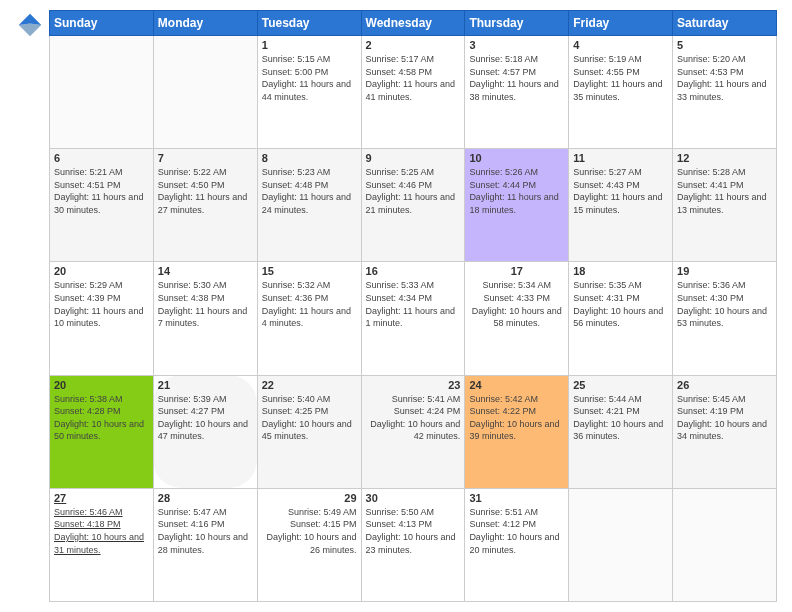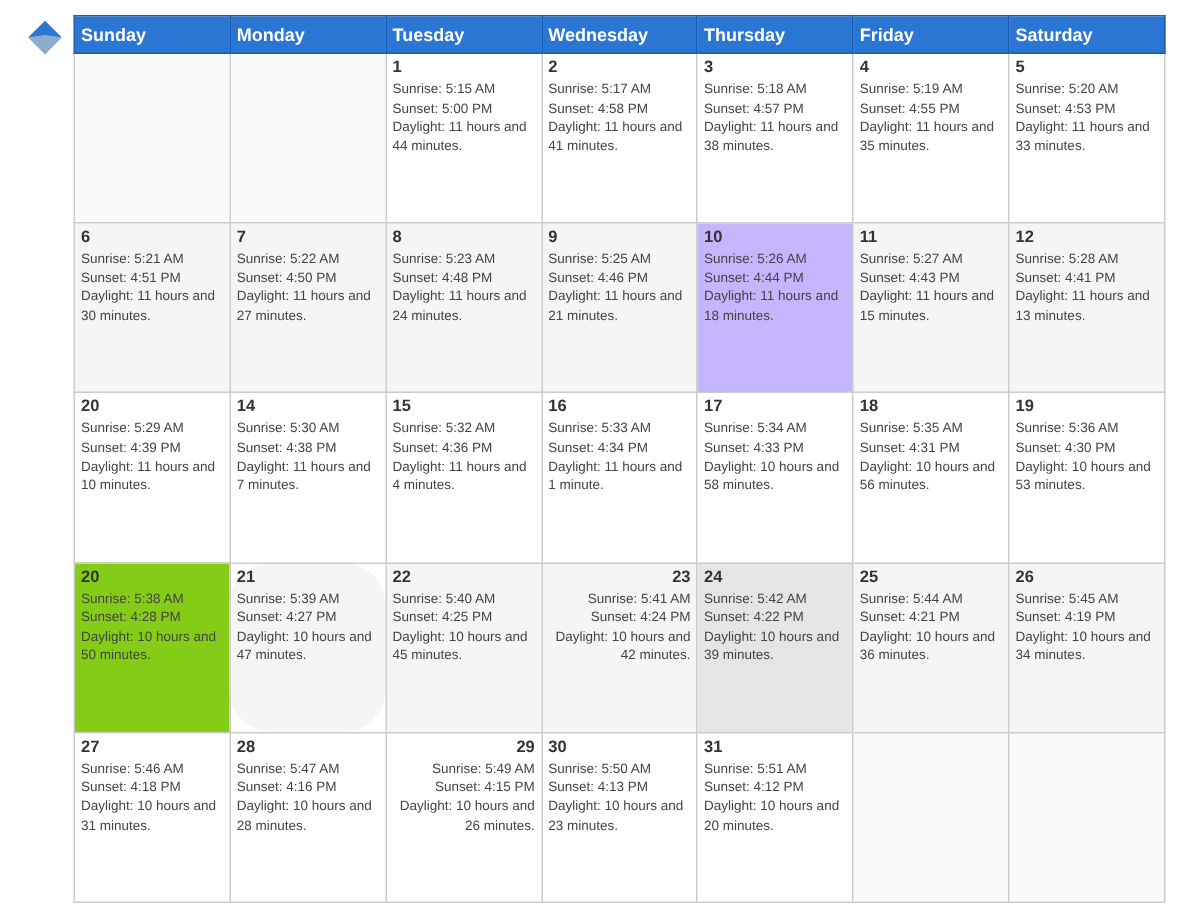--- a/index.html
+++ b/index.html
@@ -206,21 +206,21 @@
             <div class="day-info">Sunrise: 5:30 AM<br>Sunset: 4:38 PM<br>Daylight: 11 hours and 7 minutes.</div>
           </td>
           <td style="background: rgb(255, 255, 255);">
             <span class="day-num">15</span>
             <div class="day-info">Sunrise: 5:32 AM<br>Sunset: 4:36 PM<br>Daylight: 11 hours and 4 minutes.</div>
           </td>
           <td style="background: rgb(255, 255, 255);">
             <span class="day-num">16</span>
             <div class="day-info">Sunrise: 5:33 AM<br>Sunset: 4:34 PM<br>Daylight: 11 hours and 1 minute.</div>
           </td>
-          <td style="background: rgb(255, 255, 255);">
+          <td style="background: rgb(255, 255, 255); text-align: center;">
             <span class="day-num">17</span>
             <div class="day-info">Sunrise: 5:34 AM<br>Sunset: 4:33 PM<br>Daylight: 10 hours and 58 minutes.</div>
           </td>
           <td style="background: rgb(255, 255, 255);">
             <span class="day-num">18</span>
             <div class="day-info">Sunrise: 5:35 AM<br>Sunset: 4:31 PM<br>Daylight: 10 hours and 56 minutes.</div>
           </td>
           <td style="background: rgb(255, 255, 255); margin-top: 41px;">
             <span class="day-num">19</span>
             <div class="day-info">Sunrise: 5:36 AM<br>Sunset: 4:30 PM<br>Daylight: 10 hours and 53 minutes.</div>
@@ -236,35 +236,35 @@
             <div class="day-info">Sunrise: 5:39 AM<br>Sunset: 4:27 PM<br>Daylight: 10 hours and 47 minutes.</div>
           </td>
           <td style="background: rgb(245, 245, 245);">
             <span class="day-num">22</span>
             <div class="day-info">Sunrise: 5:40 AM<br>Sunset: 4:25 PM<br>Daylight: 10 hours and 45 minutes.</div>
           </td>
           <td style="background: rgb(245, 245, 245); text-align: right;">
             <span class="day-num">23</span>
             <div class="day-info">Sunrise: 5:41 AM<br>Sunset: 4:24 PM<br>Daylight: 10 hours and 42 minutes.</div>
           </td>
-          <td style="background: #e5e5e5; margin-left: 13px;">
+          <td style="background: #fdba74; margin-left: 13px;">
             <span class="day-num">24</span>
             <div class="day-info">Sunrise: 5:42 AM<br>Sunset: 4:22 PM<br>Daylight: 10 hours and 39 minutes.</div>
           </td>
           <td style="background: rgb(245, 245, 245);">
             <span class="day-num">25</span>
             <div class="day-info">Sunrise: 5:44 AM<br>Sunset: 4:21 PM<br>Daylight: 10 hours and 36 minutes.</div>
           </td>
           <td style="background: rgb(245, 245, 245);">
             <span class="day-num">26</span>
             <div class="day-info">Sunrise: 5:45 AM<br>Sunset: 4:19 PM<br>Daylight: 10 hours and 34 minutes.</div>
           </td>
         </tr>
         <tr>
-          <td style="background: rgb(255, 255, 255);">
+          <td style="background: rgb(255, 255, 255); text-decoration: underline;">
             <span class="day-num">27</span>
             <div class="day-info">Sunrise: 5:46 AM<br>Sunset: 4:18 PM<br>Daylight: 10 hours and 31 minutes.</div>
           </td>
           <td style="background: rgb(255, 255, 255);">
             <span class="day-num">28</span>
             <div class="day-info">Sunrise: 5:47 AM<br>Sunset: 4:16 PM<br>Daylight: 10 hours and 28 minutes.</div>
           </td>
           <td style="background: rgb(255, 255, 255); text-align: right;">
             <span class="day-num">29</span>
             <div class="day-info">Sunrise: 5:49 AM<br>Sunset: 4:15 PM<br>Daylight: 10 hours and 26 minutes.</div>

